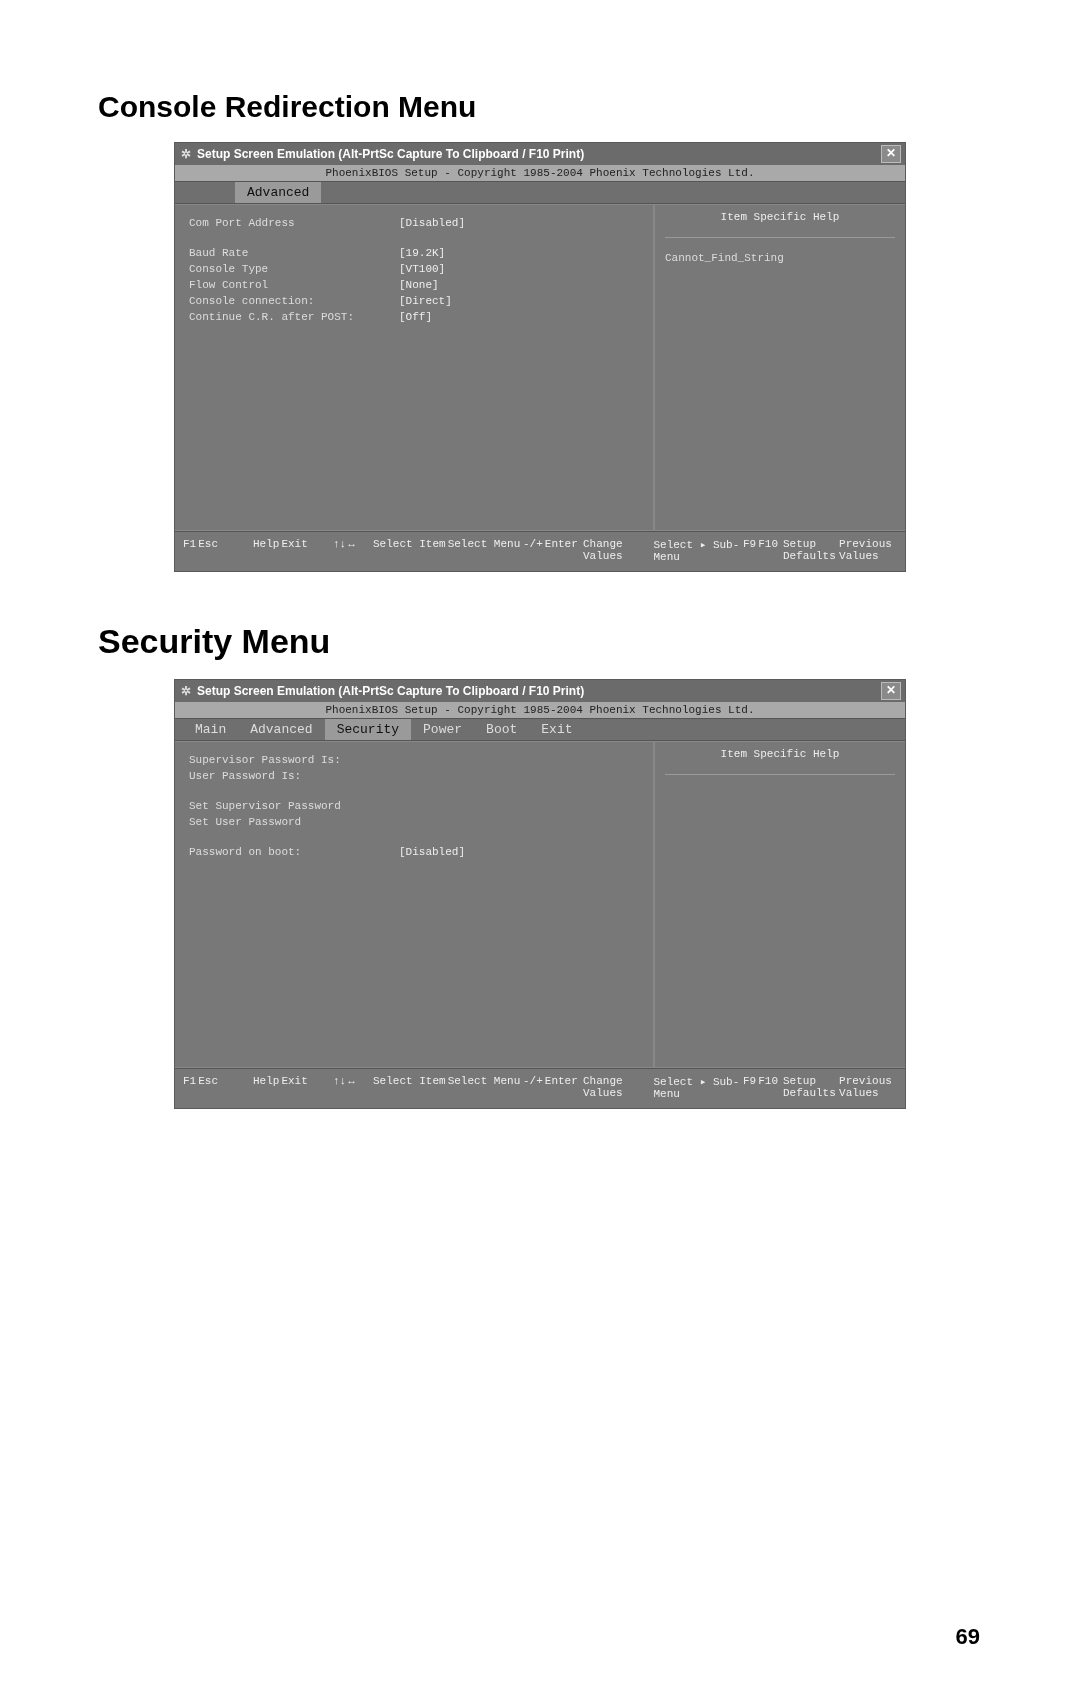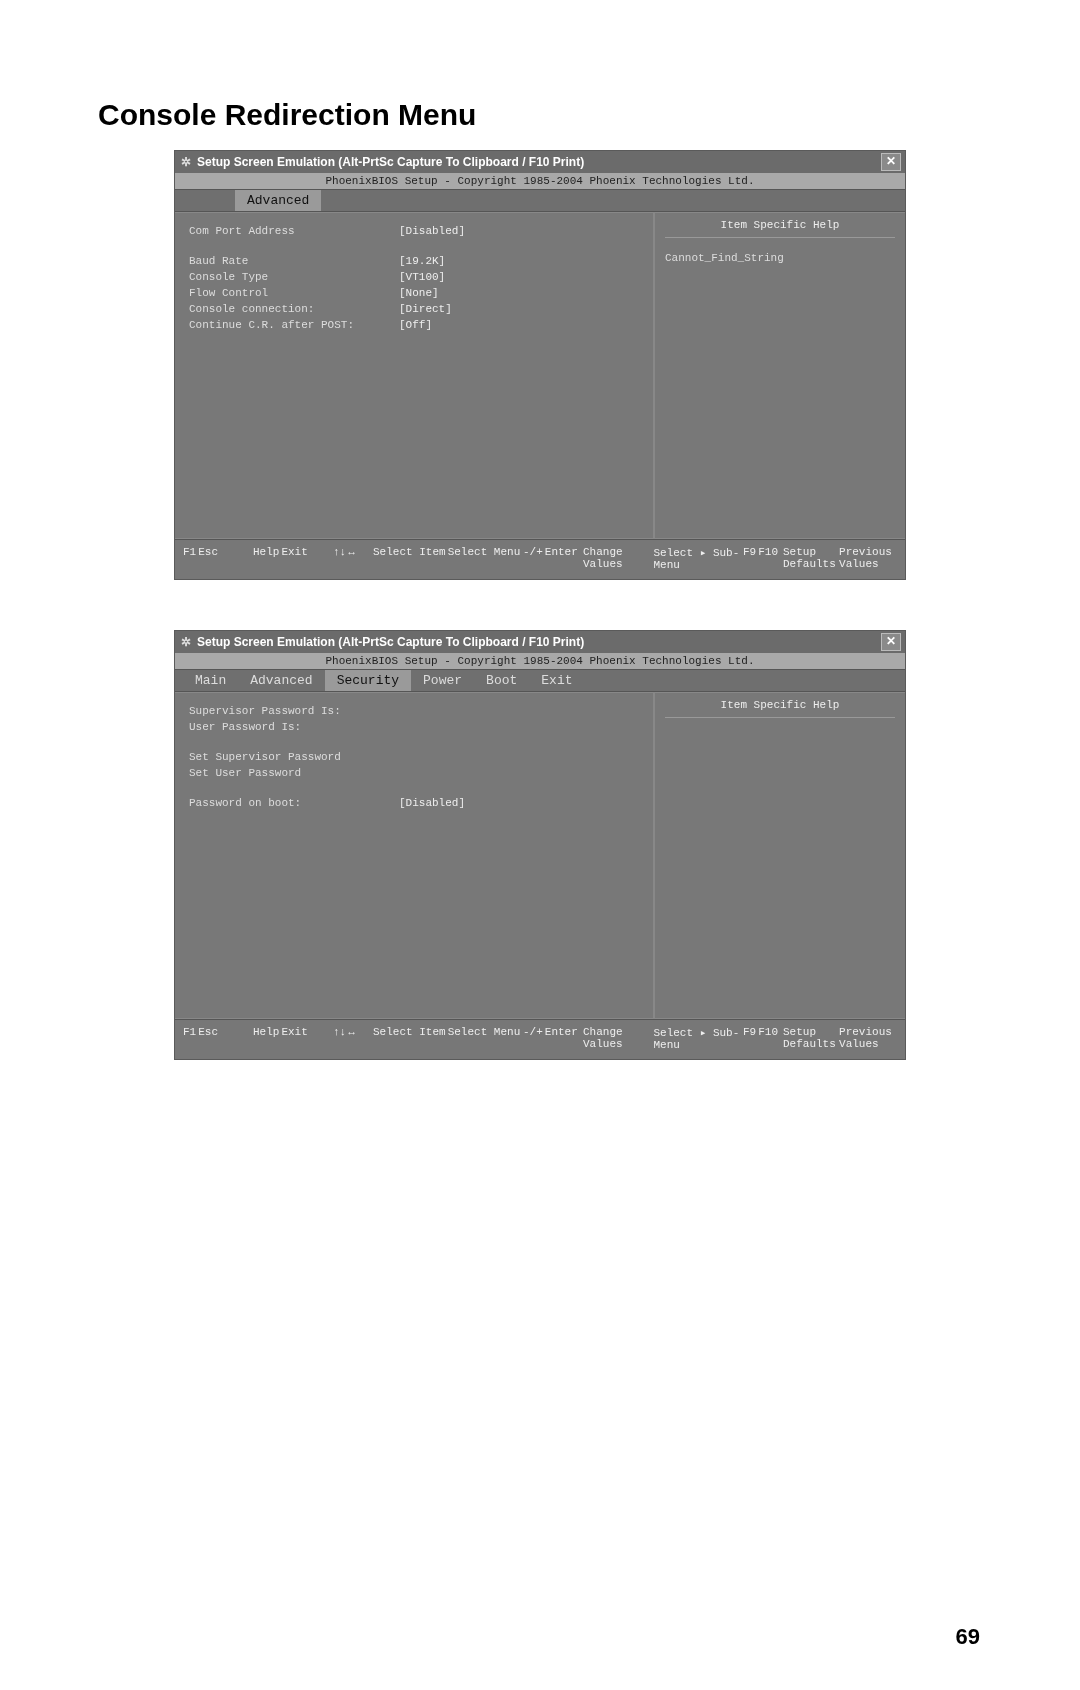--- a/index.html
+++ b/index.html
@@ -9,21 +9,21 @@
     width: 1080px;
     height: 1690px;
     position: relative;
   }
   .page {
     padding: 90px 98px 40px 98px;
   }
   h2.section-title {
     font-size: 30px;
     font-weight: bold;
-    margin: 8px 0 18px 0;
+    margin: 0 0 18px 0;
     color: #000;
   }
   .bios-window {
     margin: 0 auto 50px auto;
     width: 730px;
     border: 1px solid #5a5a5a;
     background: #777;
     font-family: "Courier New", monospace;
     font-size: 12px;
     color: #f0f0f0;
@@ -105,21 +105,21 @@
   }
   .right-pane {
     width: 230px;
     padding: 6px 10px;
     color: #ddd;
     font-size: 11px;
     background: #787878;
   }
   .right-pane .help-title {
     text-align: center;
-    padding-bottom: 6px;
+    padding-bottom: 14px;
     border-bottom: 1px solid #999;
     margin-bottom: 14px;
     color: #eee;
   }
   .setting-row {
     display: flex;
     line-height: 16px;
   }
   .setting-label {
     width: 210px;
@@ -241,20 +241,21 @@
         <span>F9</span>
         <span>F10</span>
       </div>
       <div class="footer-col c8">
         <span>Setup Defaults</span>
         <span>Previous Values</span>
       </div>
     </div>
   </div>
 
+  <h2 class="section-title" style="font-size:34px;">Security Menu</h2>
 
   <div class="bios-window">
     <div class="titlebar">
       <span class="gear">✲</span>
       <span class="title-text">Setup Screen Emulation (Alt-PrtSc Capture To Clipboard / F10 Print)</span>
       <span class="close">✕</span>
     </div>
     <div class="copyright-bar">PhoenixBIOS Setup - Copyright 1985-2004 Phoenix Technologies Ltd.</div>
     <div class="menubar">
       <div class="tab" style="margin-left:8px">Main</div>

